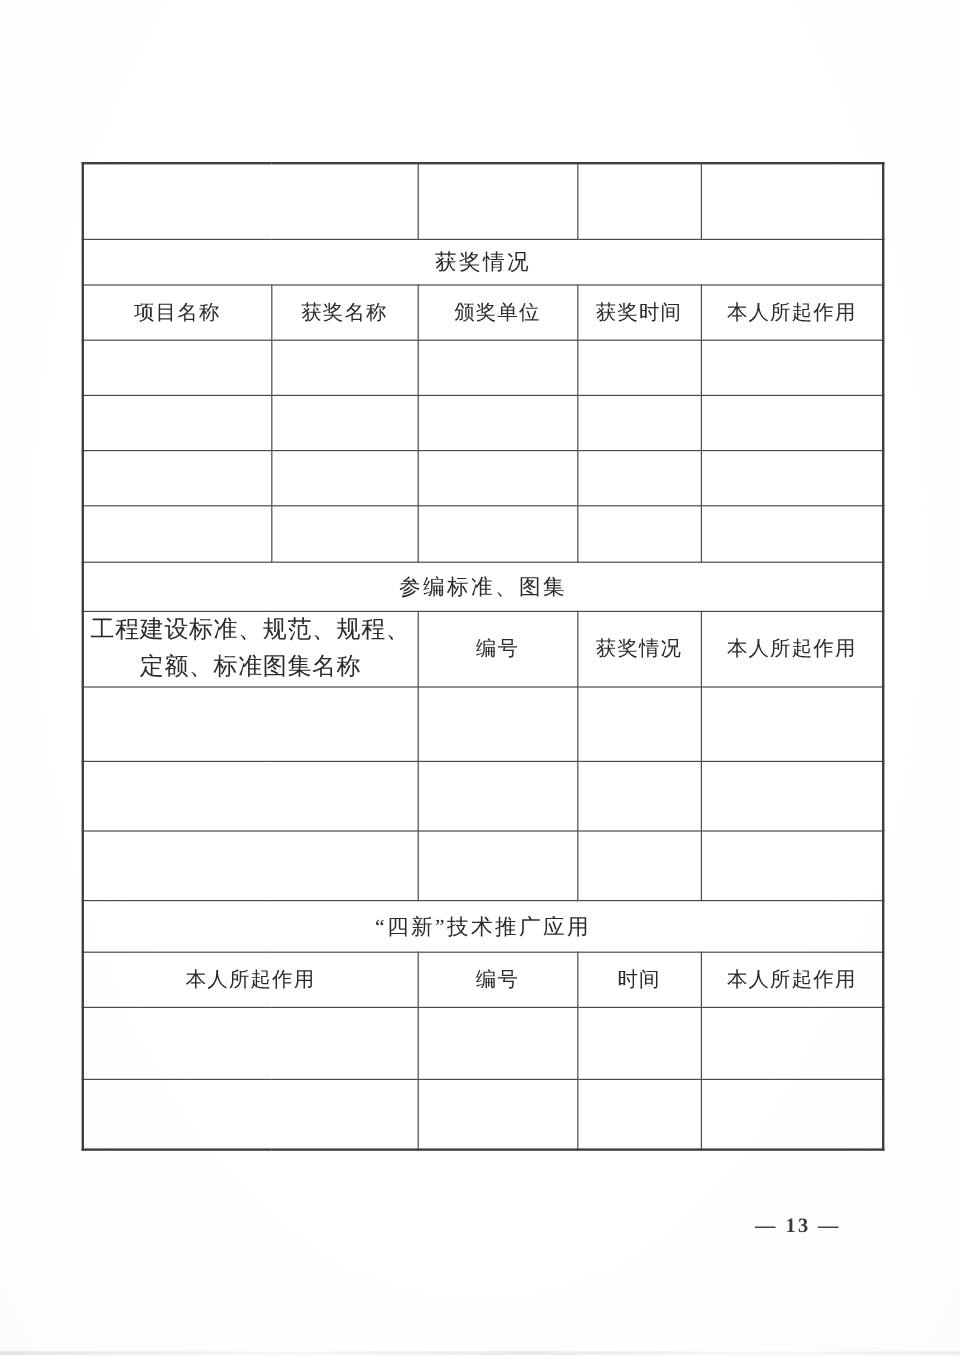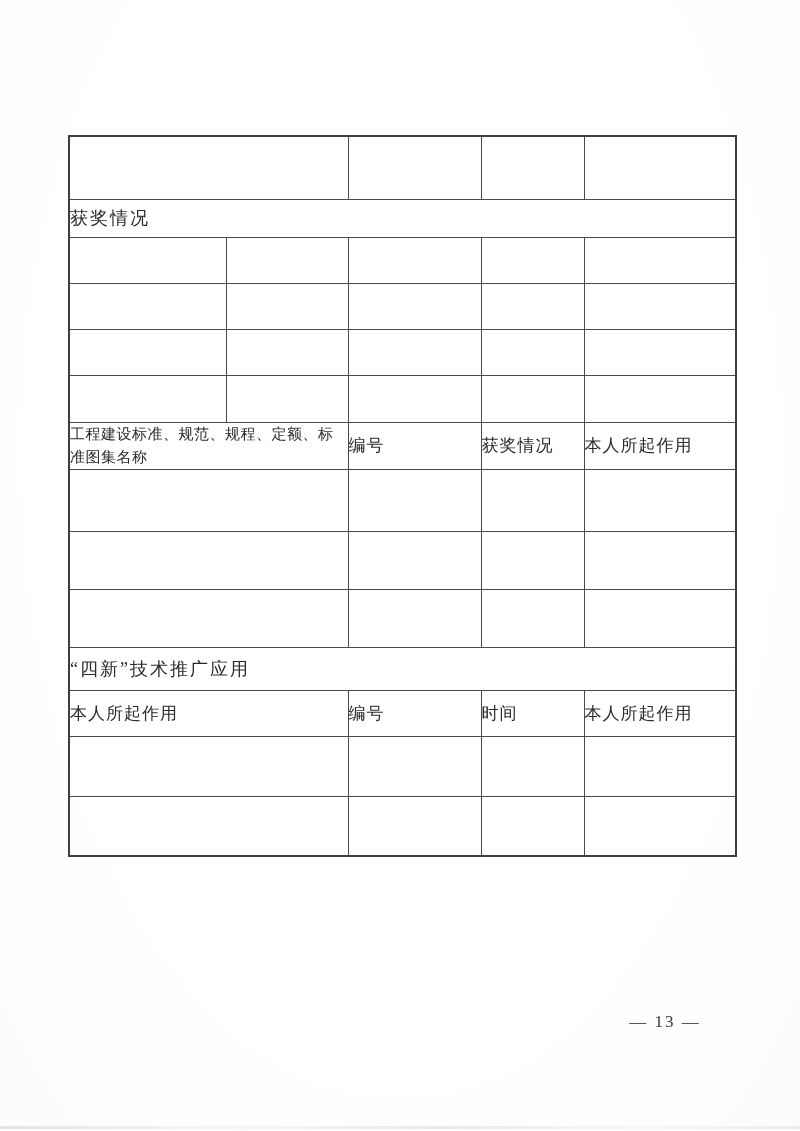--- a/index.html
+++ b/index.html
@@ -26,50 +26,52 @@
     left: 68px;
     top: 135px;
     width: 667px;
     border-collapse: collapse;
     table-layout: fixed;
     border: 2px solid #3f3f3f;
   }
   table.form td {
     border: 1px solid #4a4a4a;
     padding: 0;
+    text-align: center;
     vertical-align: middle;
     overflow: hidden;
   }
   td.section-title {
     font-size: 18px;
     letter-spacing: 2px;
     color: #2a2a2a;
   }
   td.col-header {
     font-size: 17px;
     letter-spacing: 1px;
     color: #2a2a2a;
   }
   td.col-header-small {
-    font-size: 15px;
+    font-size: 20px;
     line-height: 1.55;
     letter-spacing: 0.5px;
     padding: 2px 12px;
     color: #2a2a2a;
   }
   .page-number {
     position: absolute;
     left: 600px;
     top: 1012px;
     width: 130px;
     text-align: center;
     font-size: 17px;
     letter-spacing: 2px;
     color: #3a3a3a;
     white-space: nowrap;
+    font-weight: bold;
   }
   .scan-edge {
     position: absolute;
     left: 0;
     bottom: 2px;
     width: 100%;
     height: 3px;
     background: linear-gradient(to right,
       rgba(120,120,120,0.18) 0%,
       rgba(120,120,120,0.05) 30%,
@@ -97,20 +99,27 @@
     <td colspan="2"></td>
     <td></td>
     <td></td>
     <td></td>
   </tr>
 
   <tr style="height:38px">
     <td colspan="5" class="section-title">获奖情况</td>
   </tr>
   <tr style="height:46px">
+    <td class="col-header">项目名称</td>
+    <td class="col-header">获奖名称</td>
+    <td class="col-header">颁奖单位</td>
+    <td class="col-header">获奖时间</td>
+    <td class="col-header">本人所起作用</td>
+  </tr>
+  <tr style="height:46px">
     <td></td>
     <td></td>
     <td></td>
     <td></td>
     <td></td>
   </tr>
   <tr style="height:46px">
     <td></td>
     <td></td>
     <td></td>
@@ -125,20 +134,23 @@
     <td></td>
   </tr>
   <tr style="height:47px">
     <td></td>
     <td></td>
     <td></td>
     <td></td>
     <td></td>
   </tr>
 
+  <tr style="height:41px">
+    <td colspan="5" class="section-title">参编标准、图集</td>
+  </tr>
   <tr style="height:47px">
     <td colspan="2" class="col-header-small">工程建设标准、规范、规程、定额、标准图集名称</td>
     <td class="col-header">编号</td>
     <td class="col-header">获奖情况</td>
     <td class="col-header">本人所起作用</td>
   </tr>
   <tr style="height:62px">
     <td colspan="2"></td>
     <td></td>
     <td></td>

